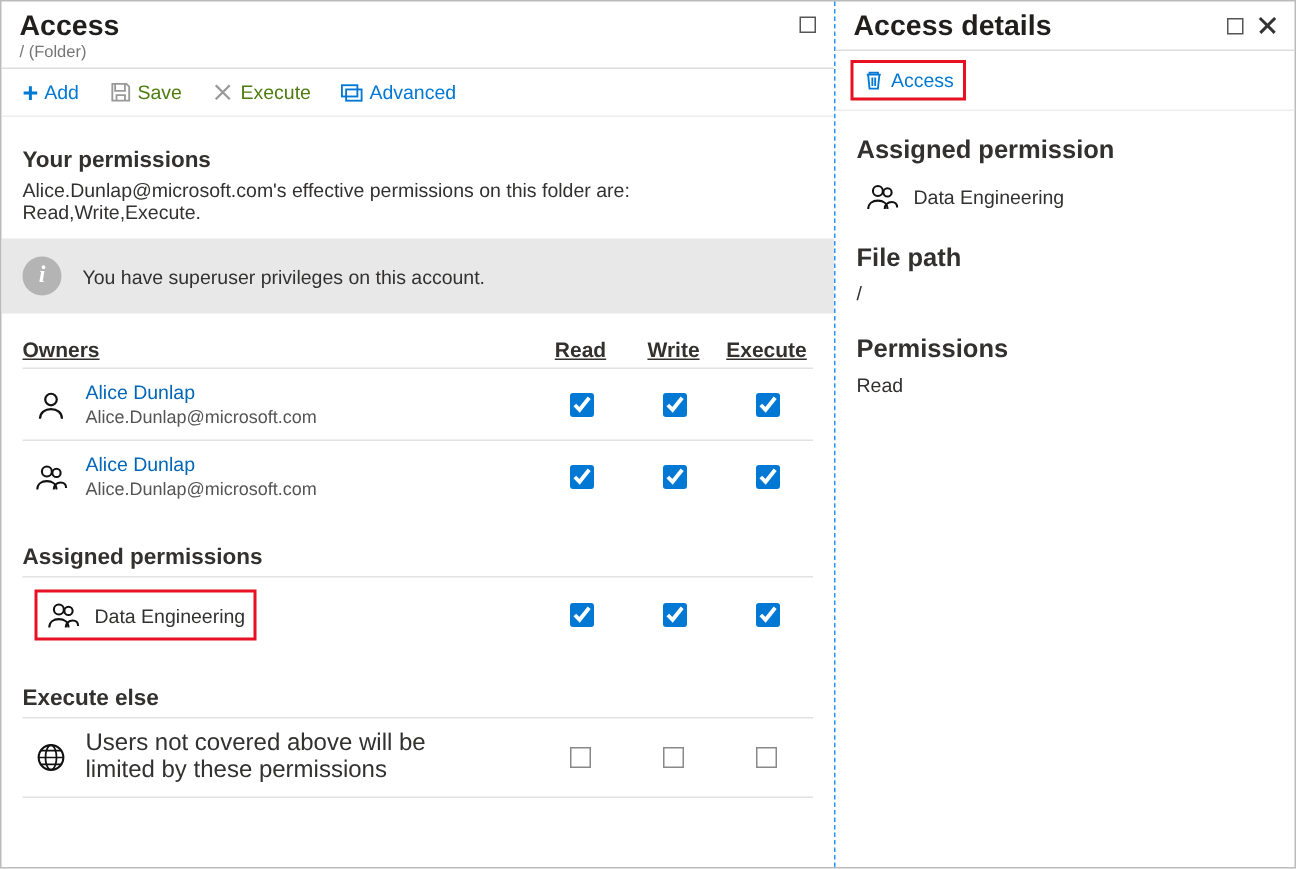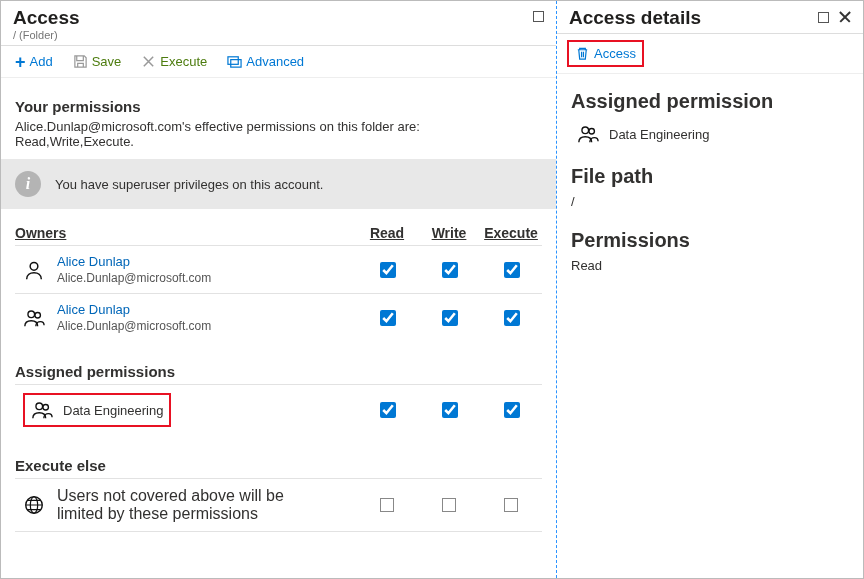--- a/index.html
+++ b/index.html
@@ -178,21 +178,21 @@
 
   
   .right-toolbar {
     padding: 6px 10px;
     border-bottom: 1px solid #eee;
   }
   .right-content {
     padding: 12px 14px;
   }
   .r-section-title {
-    font-size: 20px;
+    font-size: 17px;
     font-weight: 600;
     margin: 4px 0 6px 0;
   }
   .assigned-perm-row {
     display: flex;
     align-items: center;
     gap: 10px;
     padding: 4px 0 16px 6px;
   }
   .r-label { font-size: 13px; }

